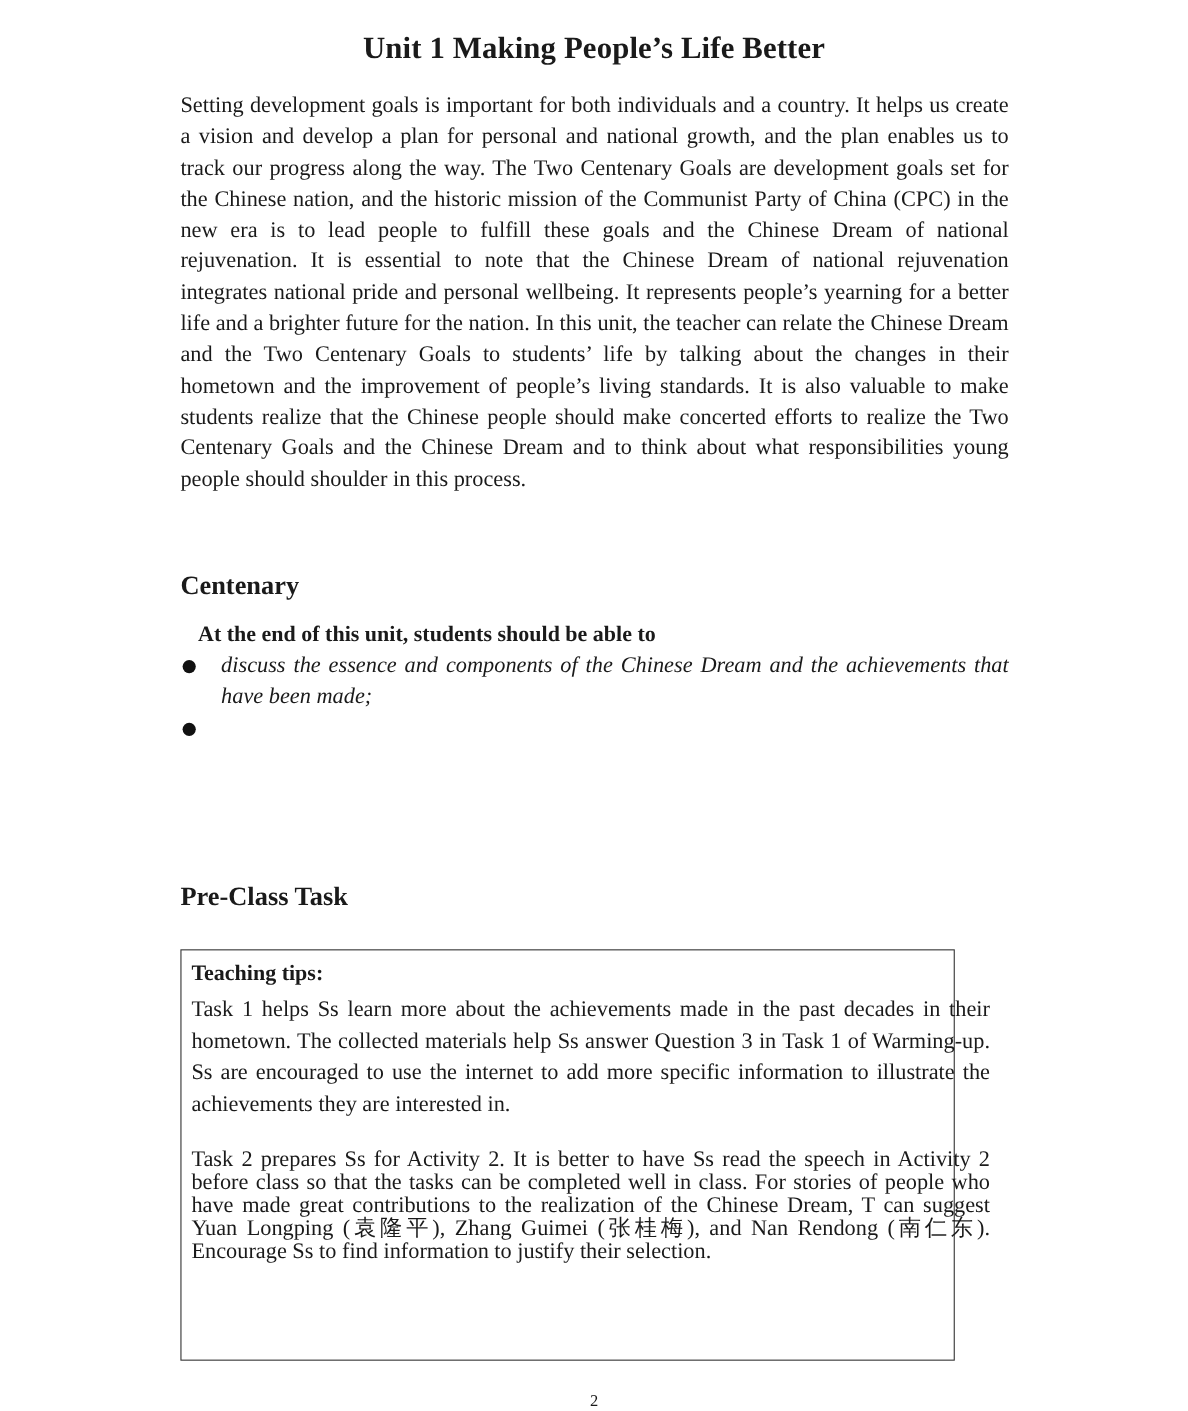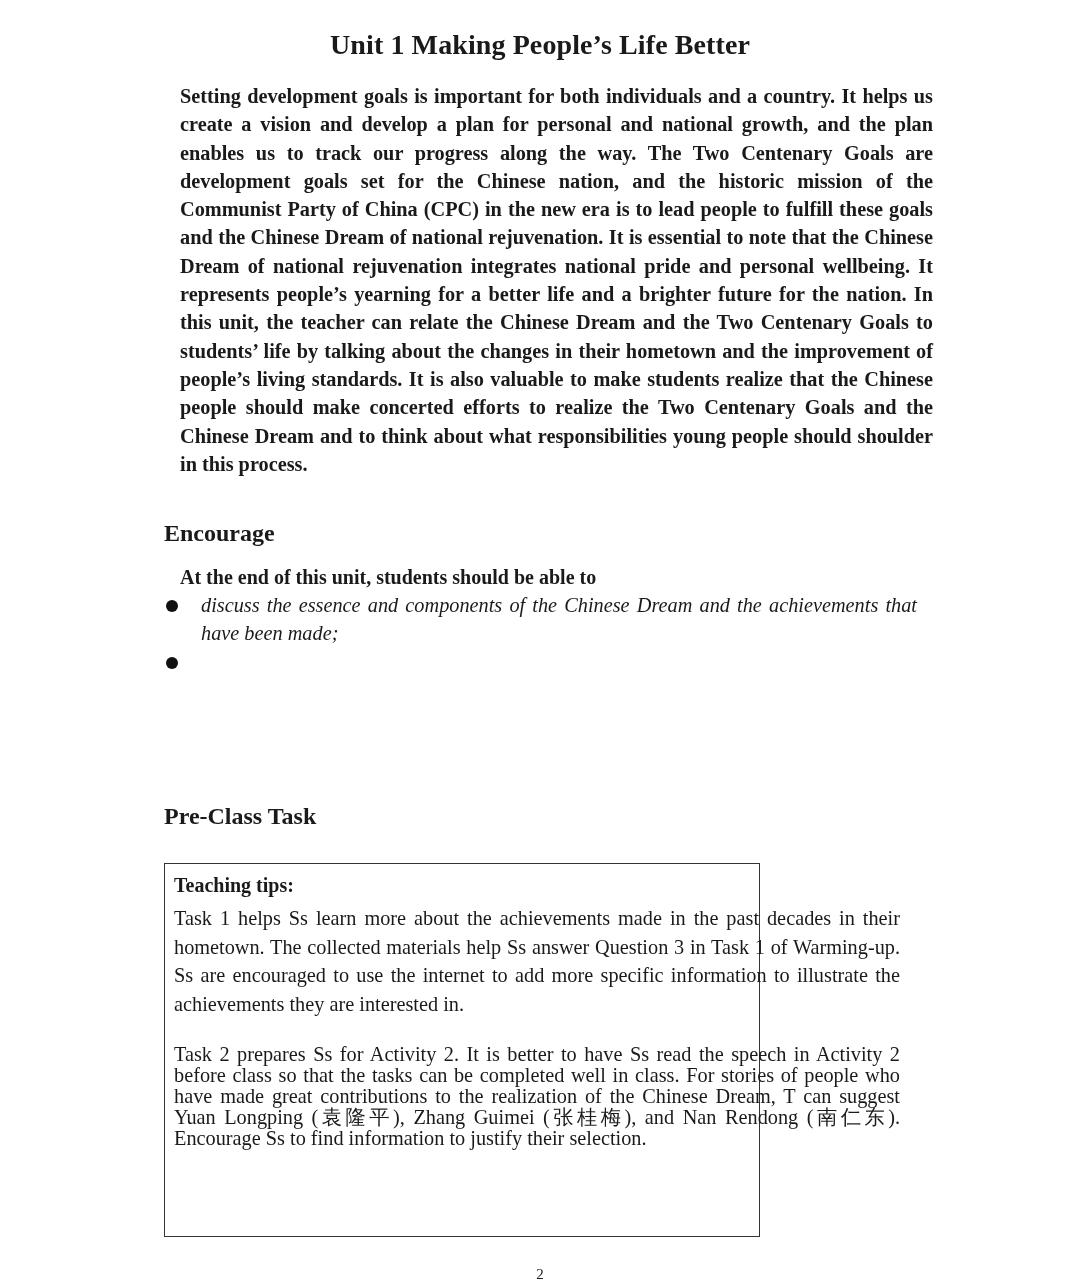--- a/index.html
+++ b/index.html
@@ -23,27 +23,26 @@
       text-align: center;
       font-weight: bold;
       font-size: 28px;
       line-height: 36px;
       letter-spacing: 0.1px;
       font-family: Liberation Serif, serif;
     }
     .intro {
       position: absolute;
       top: 82px;
-      left: 180px;
+      left: 164px;
       width: 753px;
       font-size: 20.3px;
       line-height: 28.3px;
       text-align: justify;
       margin: 0;
-      font-weight: bold;
     }
     .section-heading {
       position: absolute;
       left: 164px;
       font-weight: bold;
       font-size: 24px;
       line-height: 30px;
       margin: 0;
     }
     .obj-heading { top: 518px; }
@@ -80,21 +79,21 @@
       top: 9px;
       width: 12px;
       height: 12px;
       border-radius: 50%;
       background: #111;
     }
     .tips-box {
       position: absolute;
       top: 863px;
       left: 164px;
-      width: 596px;
+      width: 704px;
       height: 374px;
       border: 1.5px solid #333;
       box-sizing: border-box;
     }
     .tips-title {
       position: absolute;
       top: 8px;
       left: 9px;
       font-weight: bold;
       font-size: 20px;
@@ -122,21 +121,21 @@
     }
   </style>
 </head>
 <body>
 
 <h1 class="page-title">Unit 1 Making People’s Life Better</h1>
 
 <p class="intro">Setting development goals is important for both individuals and a country. It helps us create a vision and develop a plan for personal and national growth, and the plan enables us to track our progress along the way. The Two Centenary Goals are development goals set for the Chinese nation, and the historic mission of the Communist Party of China (CPC) in the new era is to lead people to fulfill these goals and the Chinese Dream of national rejuvenation. It is essential to note that the Chinese Dream of national rejuvenation integrates national pride and personal wellbeing. It represents people’s yearning for a better life and a brighter future for the nation. In this unit, the teacher can relate the Chinese Dream and the Two Centenary Goals to students’ life by talking about the changes in their hometown and the improvement of people’s living standards. It is also valuable to make students realize that the Chinese people should make concerted efforts to realize the Two Centenary Goals and the Chinese Dream and to think about what responsibilities young people should shoulder in this process.</p>
 
 <section>
-  <h2 class="section-heading obj-heading">Encourage</h2>
+  <h2 class="section-heading obj-heading">Centenary</h2>
   <p class="obj-lead">At the end of this unit, students should be able to</p>
   <ul class="obj-list">
     <li class="obj-item">
       <span class="bullet"></span>
       <span>discuss the essence and components of the Chinese Dream and the achievements that have been made;</span>
     </li>
     <li class="obj-item">
       <span class="bullet"></span>
     </li>
   </ul>

